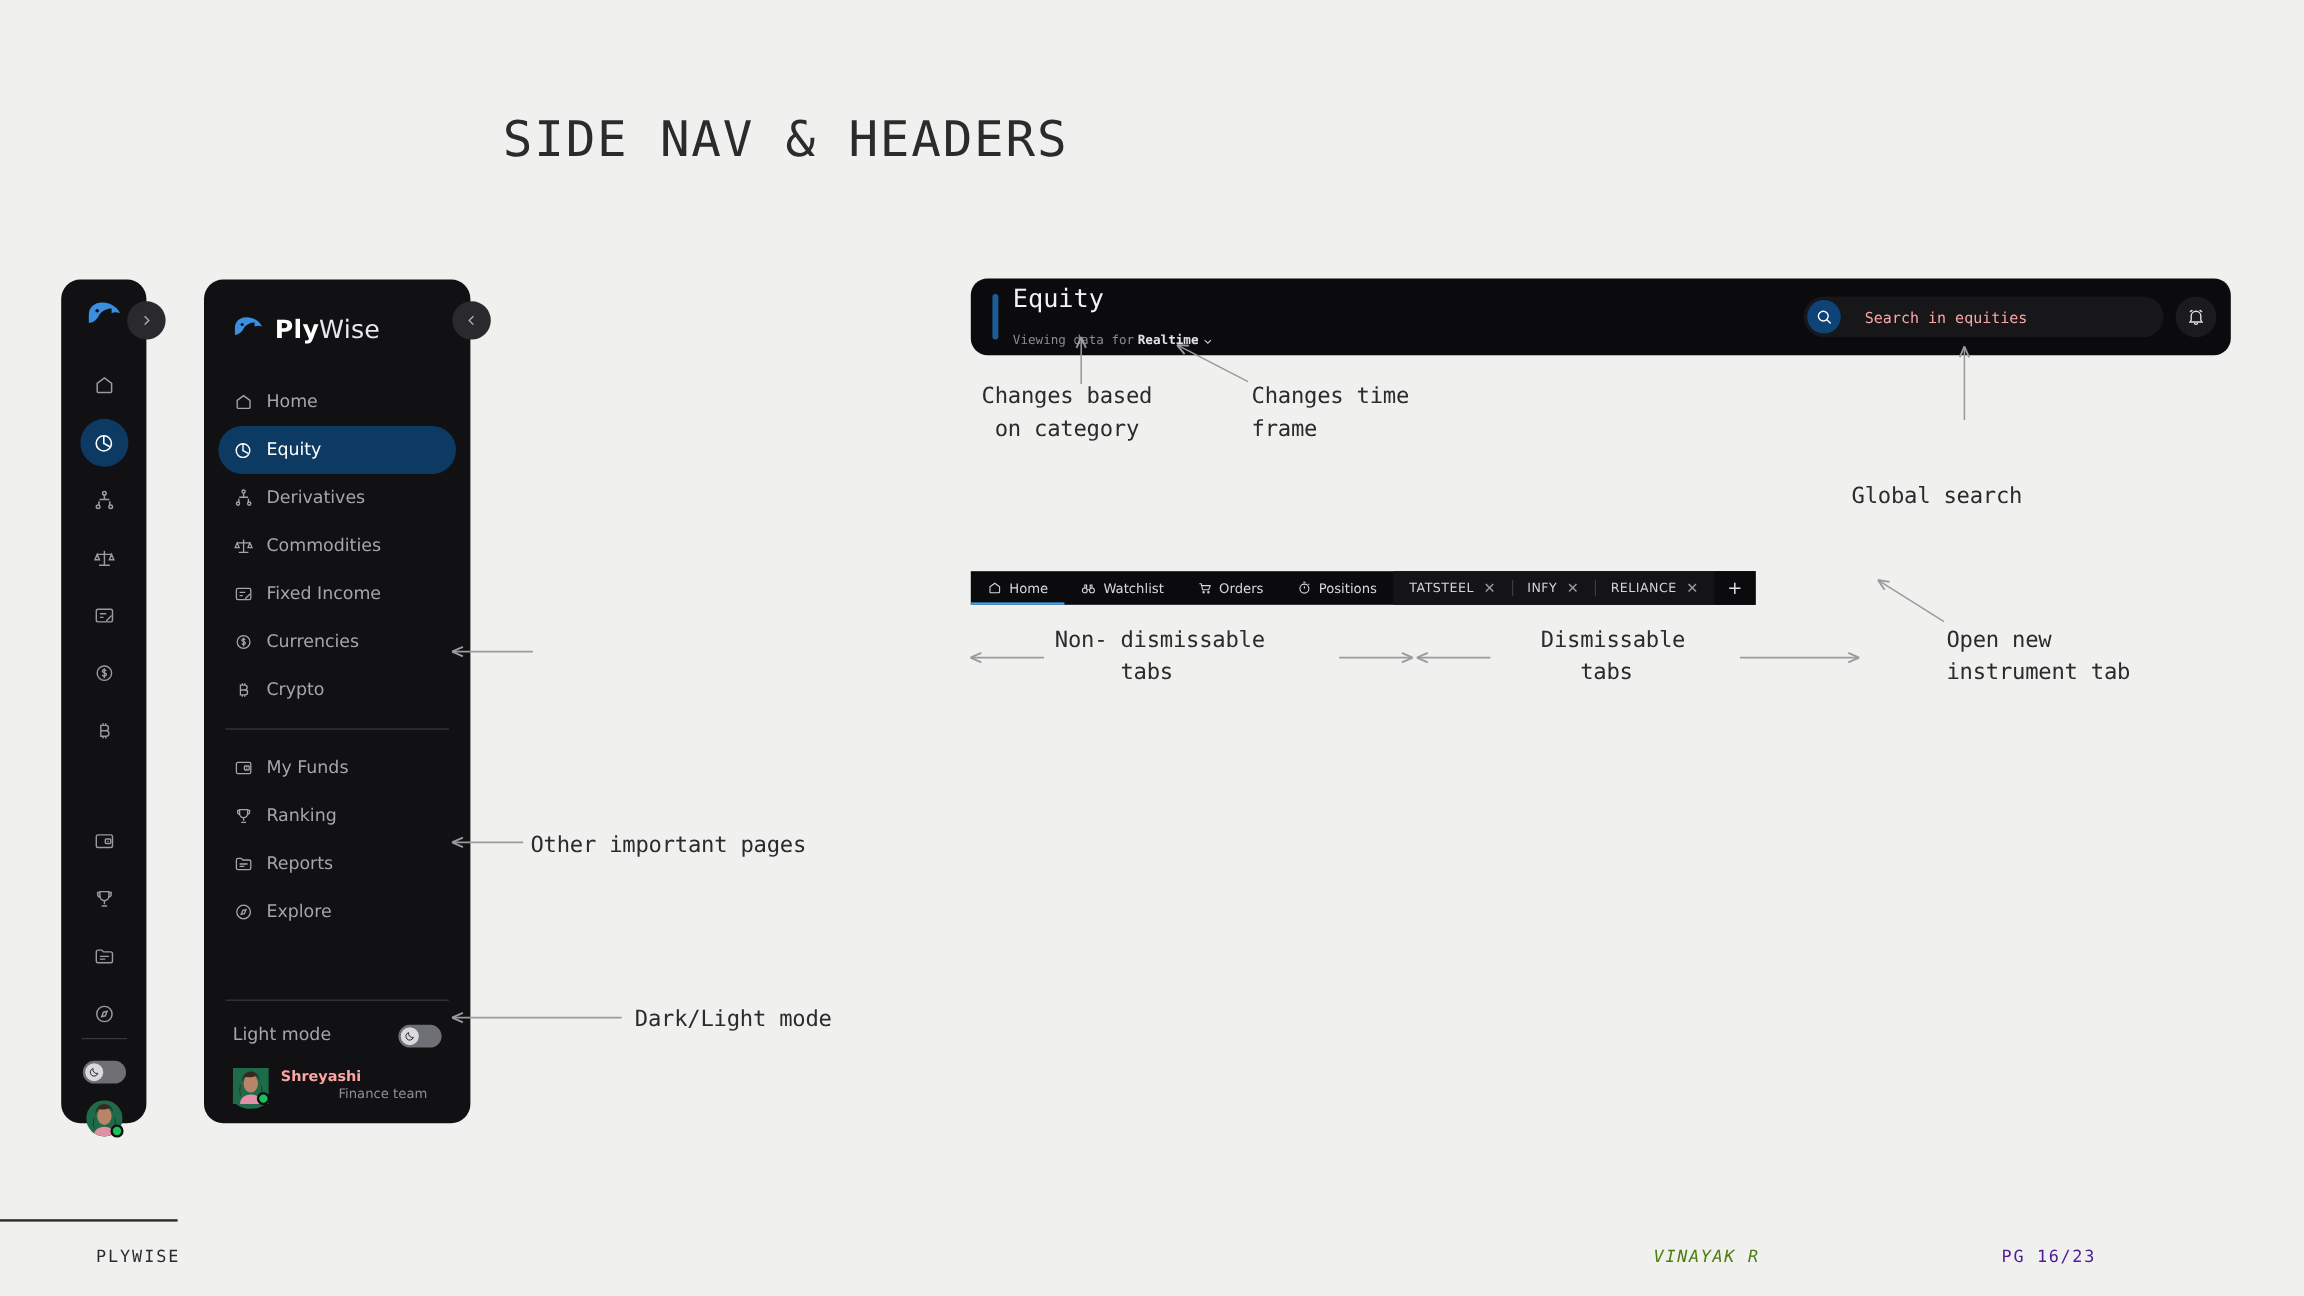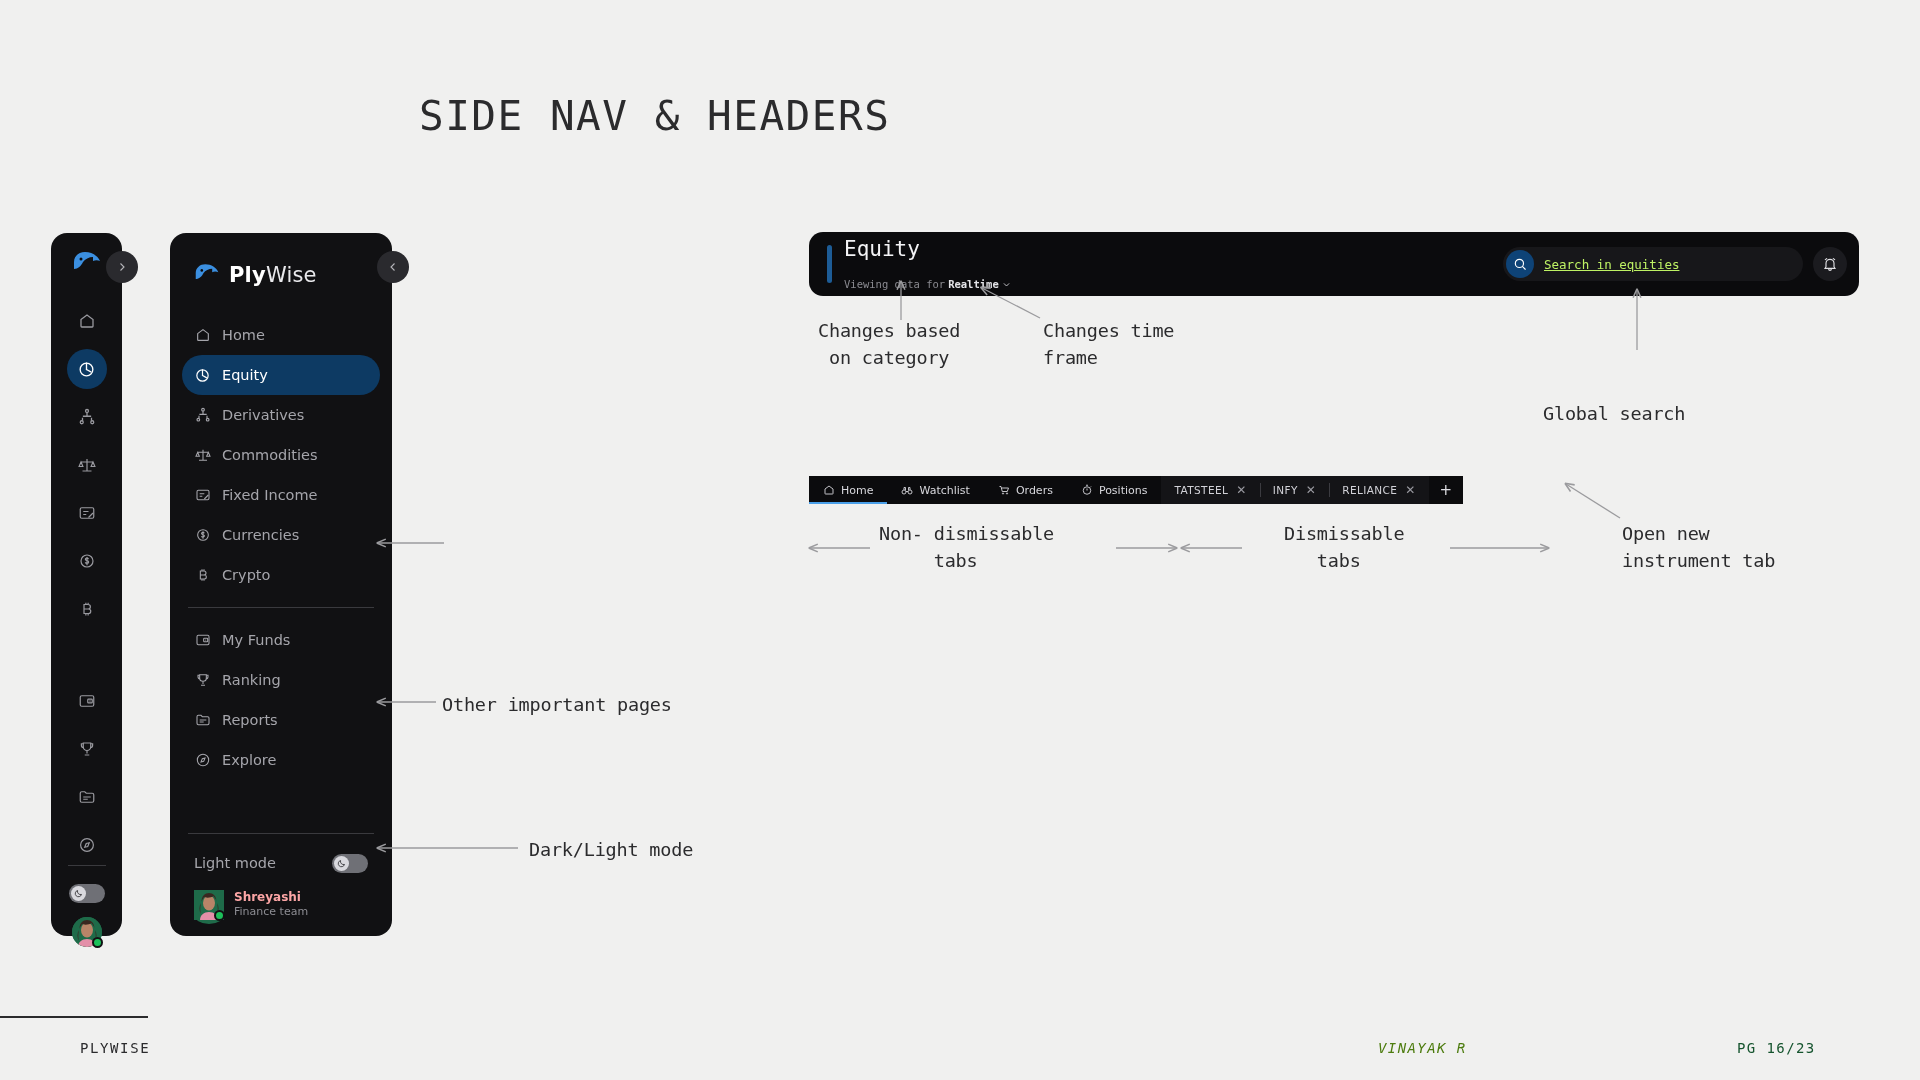--- a/index.html
+++ b/index.html
@@ -26,22 +26,22 @@
   }
   .footer-left {
     position: absolute; left: 80px; top: 1040px;
     font-size: 14px; letter-spacing: 1.6px; color: #2b2b2d;
   }
   .footer-mid {
     position: absolute; left: 1378px; top: 1040px;
     font-size: 14px; letter-spacing: 1.4px; color: #4d7c0f; font-style: italic;
   }
   .footer-right {
-    position: absolute; left: 1737px; top: 1040px;
-    font-size: 14px; letter-spacing: 1.4px; color: #14532d;
+    position: absolute; left: 1668px; top: 1040px;
+    font-size: 14px; letter-spacing: 1.4px; color: #4c1d95;
   }
 
   
   .dark-panel {
     background: #111113;
     border-radius: 16px;
     font-family: "DejaVu Sans", sans-serif;
   }
 
   
@@ -91,21 +91,21 @@
   .nav-item.active { background: #0d3a63; color: #ffffff; }
   .nav-item .ic { width: 17px; height: 17px; display: flex; align-items: center; justify-content: center; flex: 0 0 17px; }
   .nav-divider { height: 1px; background: #3a3a3e; margin: 12px 6px; }
   .nav-foot { margin-top: auto; }
   .nav-mode-row {
     display: flex; align-items: center; justify-content: space-between;
     padding: 0 12px; height: 34px; color: #a5a5ab; font-size: 14.5px;
   }
   .nav-user { display: flex; align-items: center; gap: 10px; padding: 10px 12px 0; }
   .nav-user-name { font-size: 12px; color: #fca5a5; font-weight: 700; line-height: 1.25; }
-  .nav-user-role { font-size: 11px; color: #8d8d93; line-height: 1.3; }
+  .nav-user-role { font-size: 11px; color: #8d8d93; line-height: 1.3; margin-left: 48px; }
 
   
   .toggle {
     width: 36px; height: 19px; border-radius: 10px; background: #6f7076;
     display: flex; align-items: center; padding: 2px; position: relative;
   }
   .toggle .knob {
     width: 15px; height: 15px; border-radius: 50%; background: #d9d9de;
     display: flex; align-items: center; justify-content: center; color: #2b2b2e;
   }
@@ -136,21 +136,21 @@
   .hdr-right { margin-left: auto; display: flex; align-items: center; gap: 10px; }
   .search-box {
     width: 300px; height: 34px; border-radius: 17px; background: #17171a;
     display: flex; align-items: center; padding-left: 3px;
   }
   .search-circle {
     width: 28px; height: 28px; border-radius: 50%; background: #0e4377;
     display: flex; align-items: center; justify-content: center; color: #ffffff;
     flex: 0 0 28px;
   }
-  .search-ph { font-size: 12.5px; color: #bef264; margin-left: 10px; text-decoration: underline; }
+  .search-ph { font-size: 12.5px; color: #fca5a5; margin-left: 20px; }
   .bell-btn {
     width: 34px; height: 34px; border-radius: 50%; background: #1b1b1f;
     display: flex; align-items: center; justify-content: center; color: #e0e0e4;
   }
 
   
   .tabbar {
     position: absolute; left: 809px; top: 476px;
     height: 28px; display: flex; align-items: stretch;
     background: #0b0b0d; font-family: "DejaVu Sans", sans-serif;

